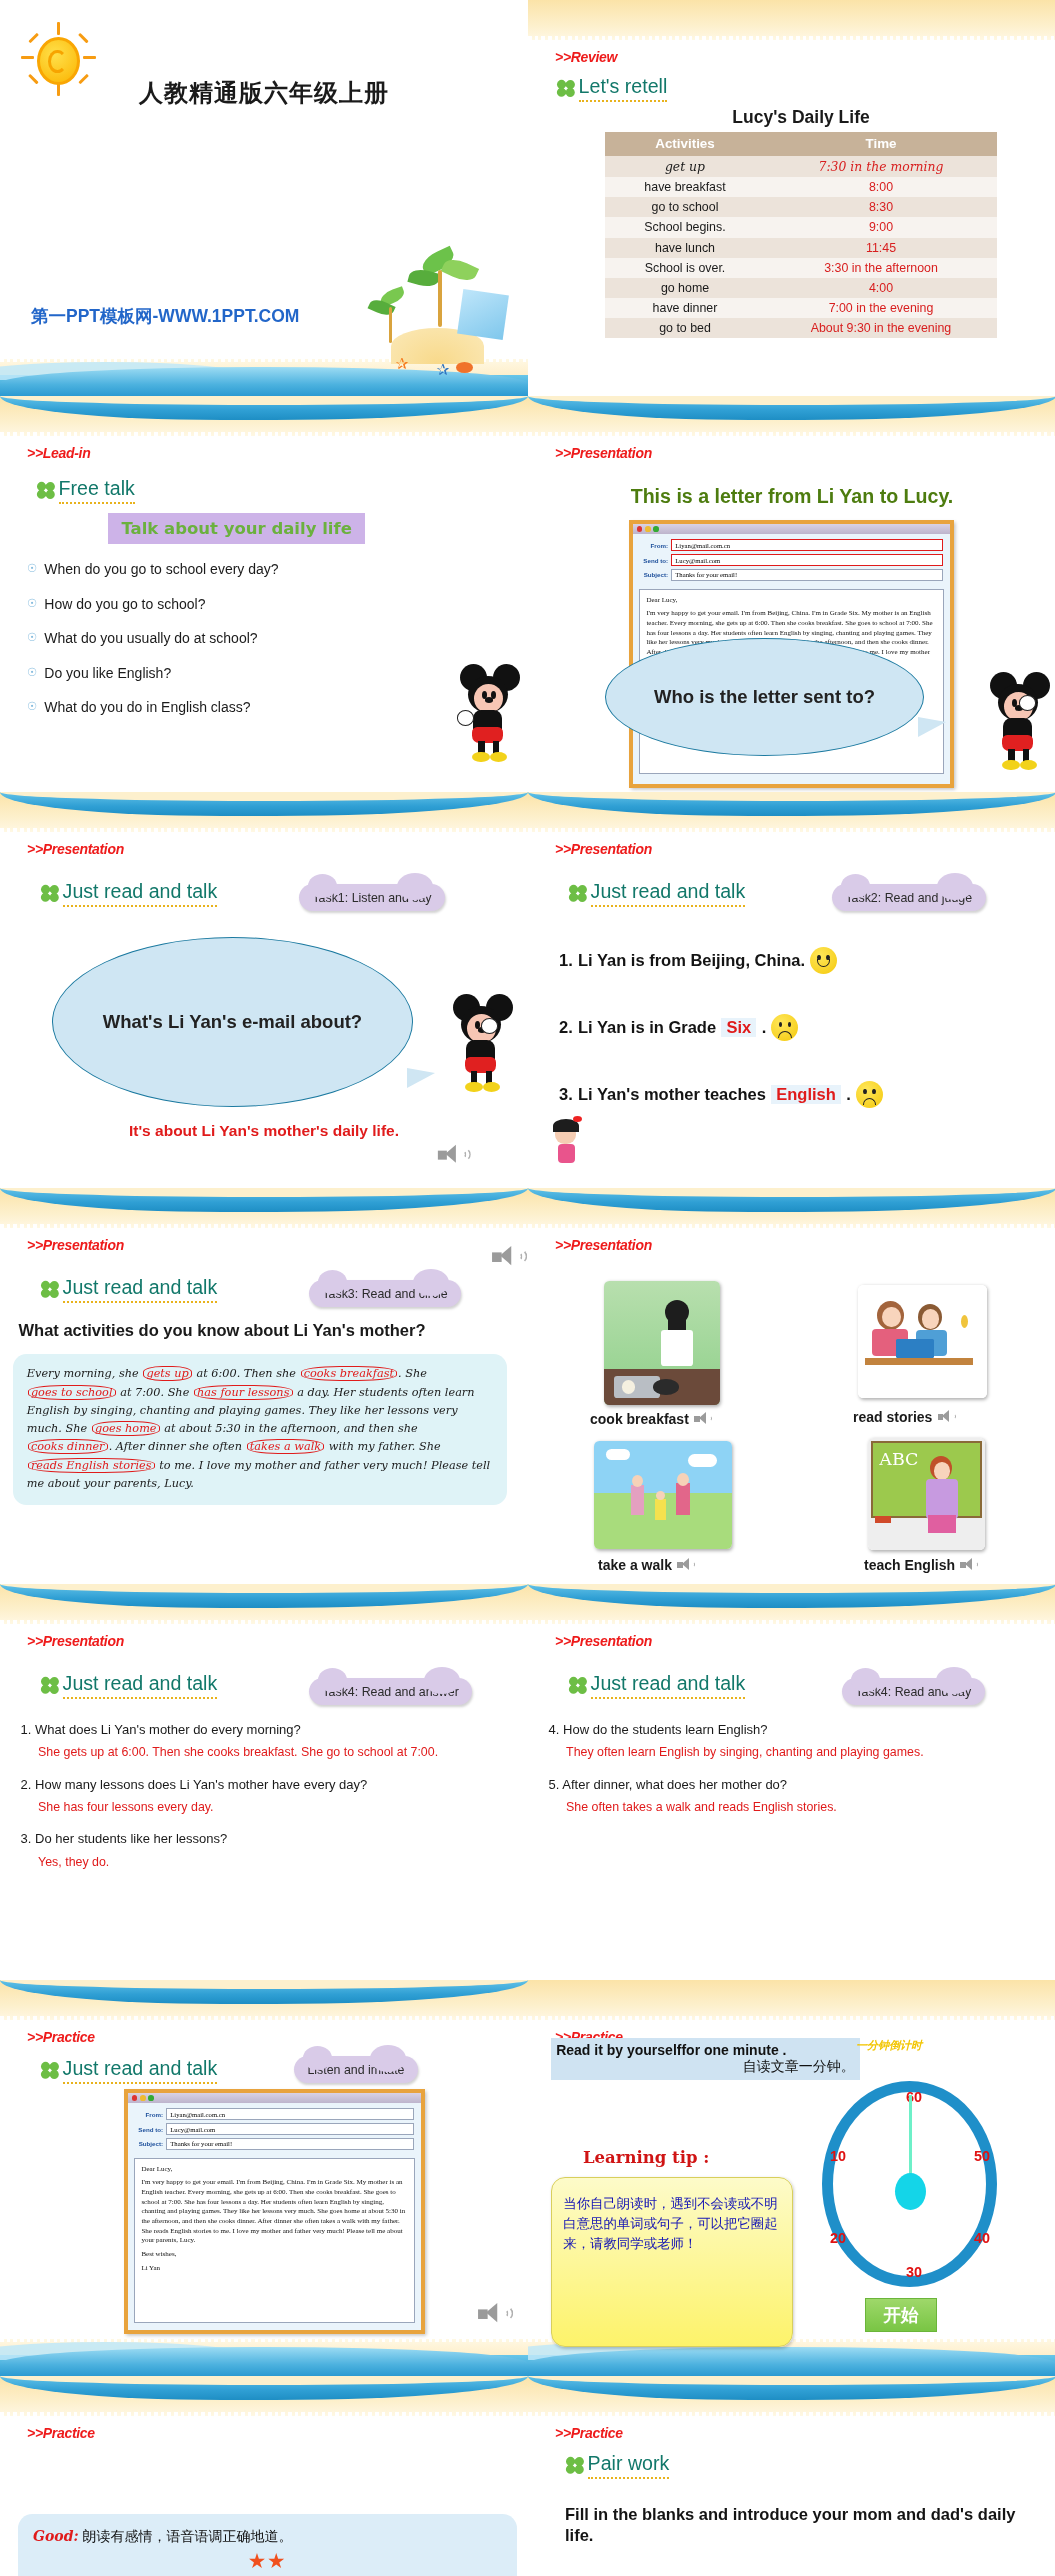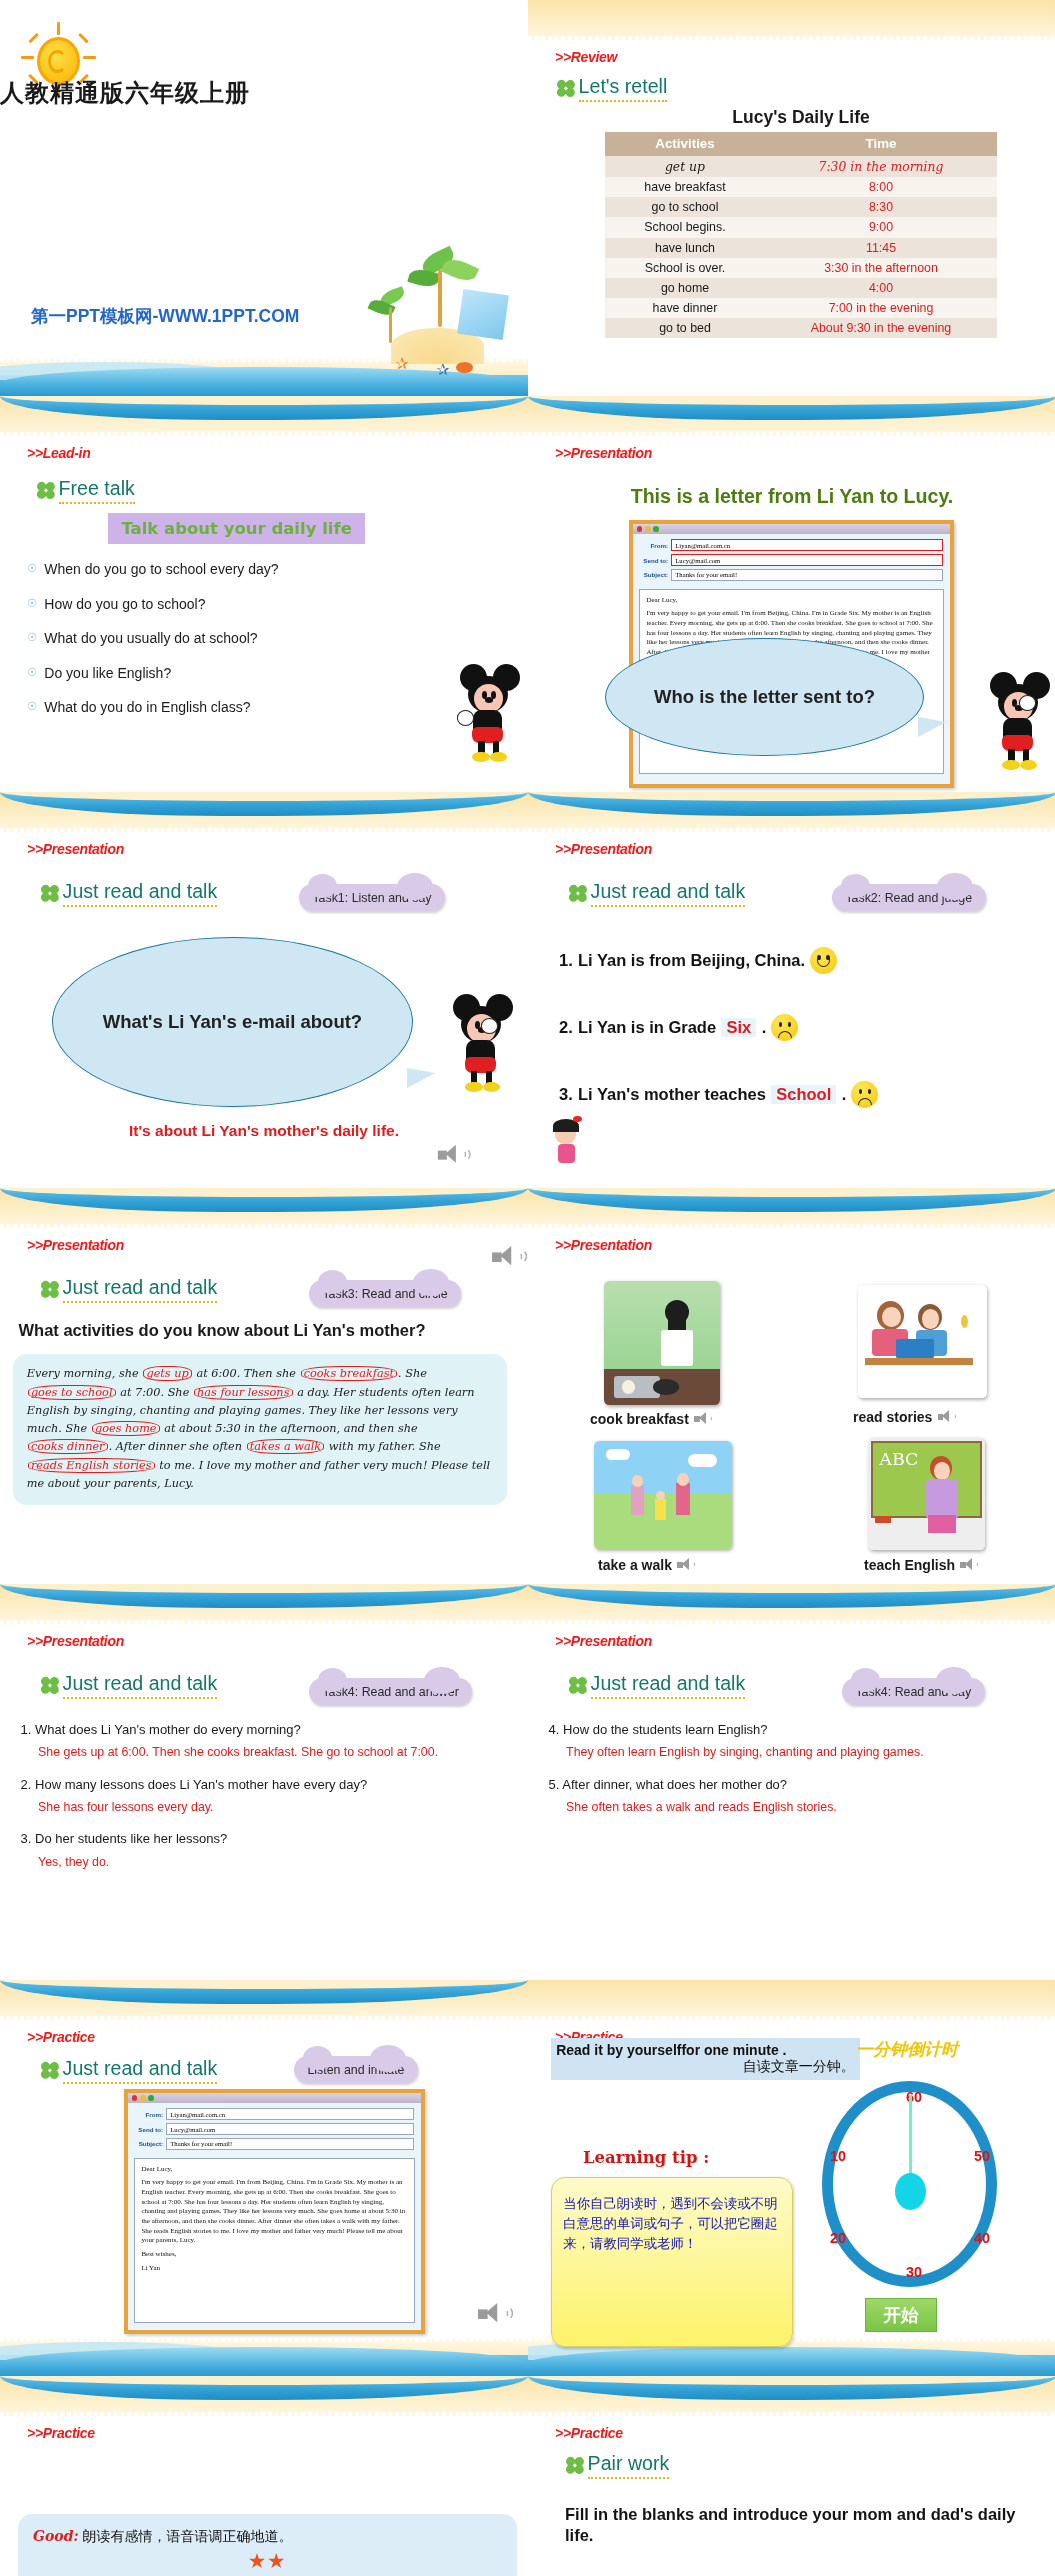--- a/index.html
+++ b/index.html
@@ -95,21 +95,21 @@
     position:absolute; left:12.4px; top:12.4px; width:43px; height:48px;
     border-radius:50%; background:radial-gradient(circle at 40% 35%, #ffe04a, #fbb400);
     border: 3.6px solid #f9a603;
   }
   .s1-sun .spiral{
     position:absolute;left:23px;top:25px;width:18.5px;height:23px;
     border:3.6px solid #f7a400;border-radius:50%;border-right-color:transparent;
   }
   .s1-sun .ray{position:absolute;background:#f79c12;border-radius:1px;}
   .s1-title-cn{
-    position:absolute; left:0; right:0; top:77px; 
+    position:absolute; left:0; right:0; top:77px; text-align:center;
     font-size:24px; font-weight:bold; color:#1a1a1a; letter-spacing:1px;
   }
   .s1-title-en{
     position:absolute; left:0; right:0; top:170px; text-align:center;
     font-size:33px; font-weight:bold; color:#2990d4;
   }
   .s1-site{
     position:absolute; left:31px; bottom:68px;
     font-size:17.5px; font-weight:bold; color:#2266c9;
   }
@@ -225,21 +225,21 @@
   .smiley .e{ position:absolute; width:3.6px;height:5.7px;border-radius:50%;background:#222;top:7.7px; }
   .smiley .e.l{ left:7.2px; } .smiley .e.r{ right:7.2px; }
   .smiley .m{ position:absolute; left:6.7px; top:12.4px; width:13.4px; height:7.2px;
     border:1.5px solid #222; border-top:none; border-radius:0 0 13.4px 13.4px; }
   .smiley.sad .m{ top:16.5px; border:1.5px solid #222; border-bottom:none;
     border-radius:13.4px 13.4px 0 0; }
   
   .tipbanner{ position:absolute; background:#cfe3f2; padding:4.1px 5.2px;
     font-size:14px; font-weight:bold; color:#111; }
   .tipbanner .cn{ display:block; text-align:right; font-weight:normal; font-size:14px; }
-  .counter-cn{ position:absolute; font-size:17px; font-weight:bold; color:#f2c500;
+  .counter-cn{ position:absolute; font-size:11px; font-weight:bold; color:#f2c500;
     font-family:"DejaVu Serif", serif; font-style:italic; }
   .scroll{ position:absolute; background:linear-gradient(#fdfbc9,#fdf36a);
     border:1px solid #d8cf5c; border-radius:14px; padding:15.5px 11.3px;
     color:#1414b4; font-size:13.4px; line-height:1.5; box-shadow:1px 1.5px 3.1px rgba(0,0,0,.2);}
   .learntip{ position:absolute; font-family:"DejaVu Serif", serif; font-weight:bold;
     font-size:16.5px; color:#d01414; }
   .clock{ position:absolute; border:11.3px solid #1f8fc9; border-radius:50%;
     background:#fff; }
   .clock .num{ position:absolute; color:#e01111; font-weight:bold; font-size:14.4px; }
   .clock .hand{ position:absolute; width:3.1px; background:#6ef0c8; }
@@ -569,21 +569,21 @@
         <span>.</span>
         <span class="smiley sad">
             <i class="e l"></i>
             <i class="e r"></i>
             <i class="m"></i>
           </span>
       </div>
       <div class="line">
         <span>3.</span>
         <span>Li Yan's mother teaches</span>
-        <span class="blank">School</span>
+        <span class="blank">English</span>
         <span>.</span>
         <span class="smiley sad">
             <i class="e l"></i>
             <i class="e r"></i>
             <i class="m"></i>
           </span>
       </div>
     </div>
 
     <div style="position:absolute;left:20.6px;bottom:26px;width:36px;height:46px">

